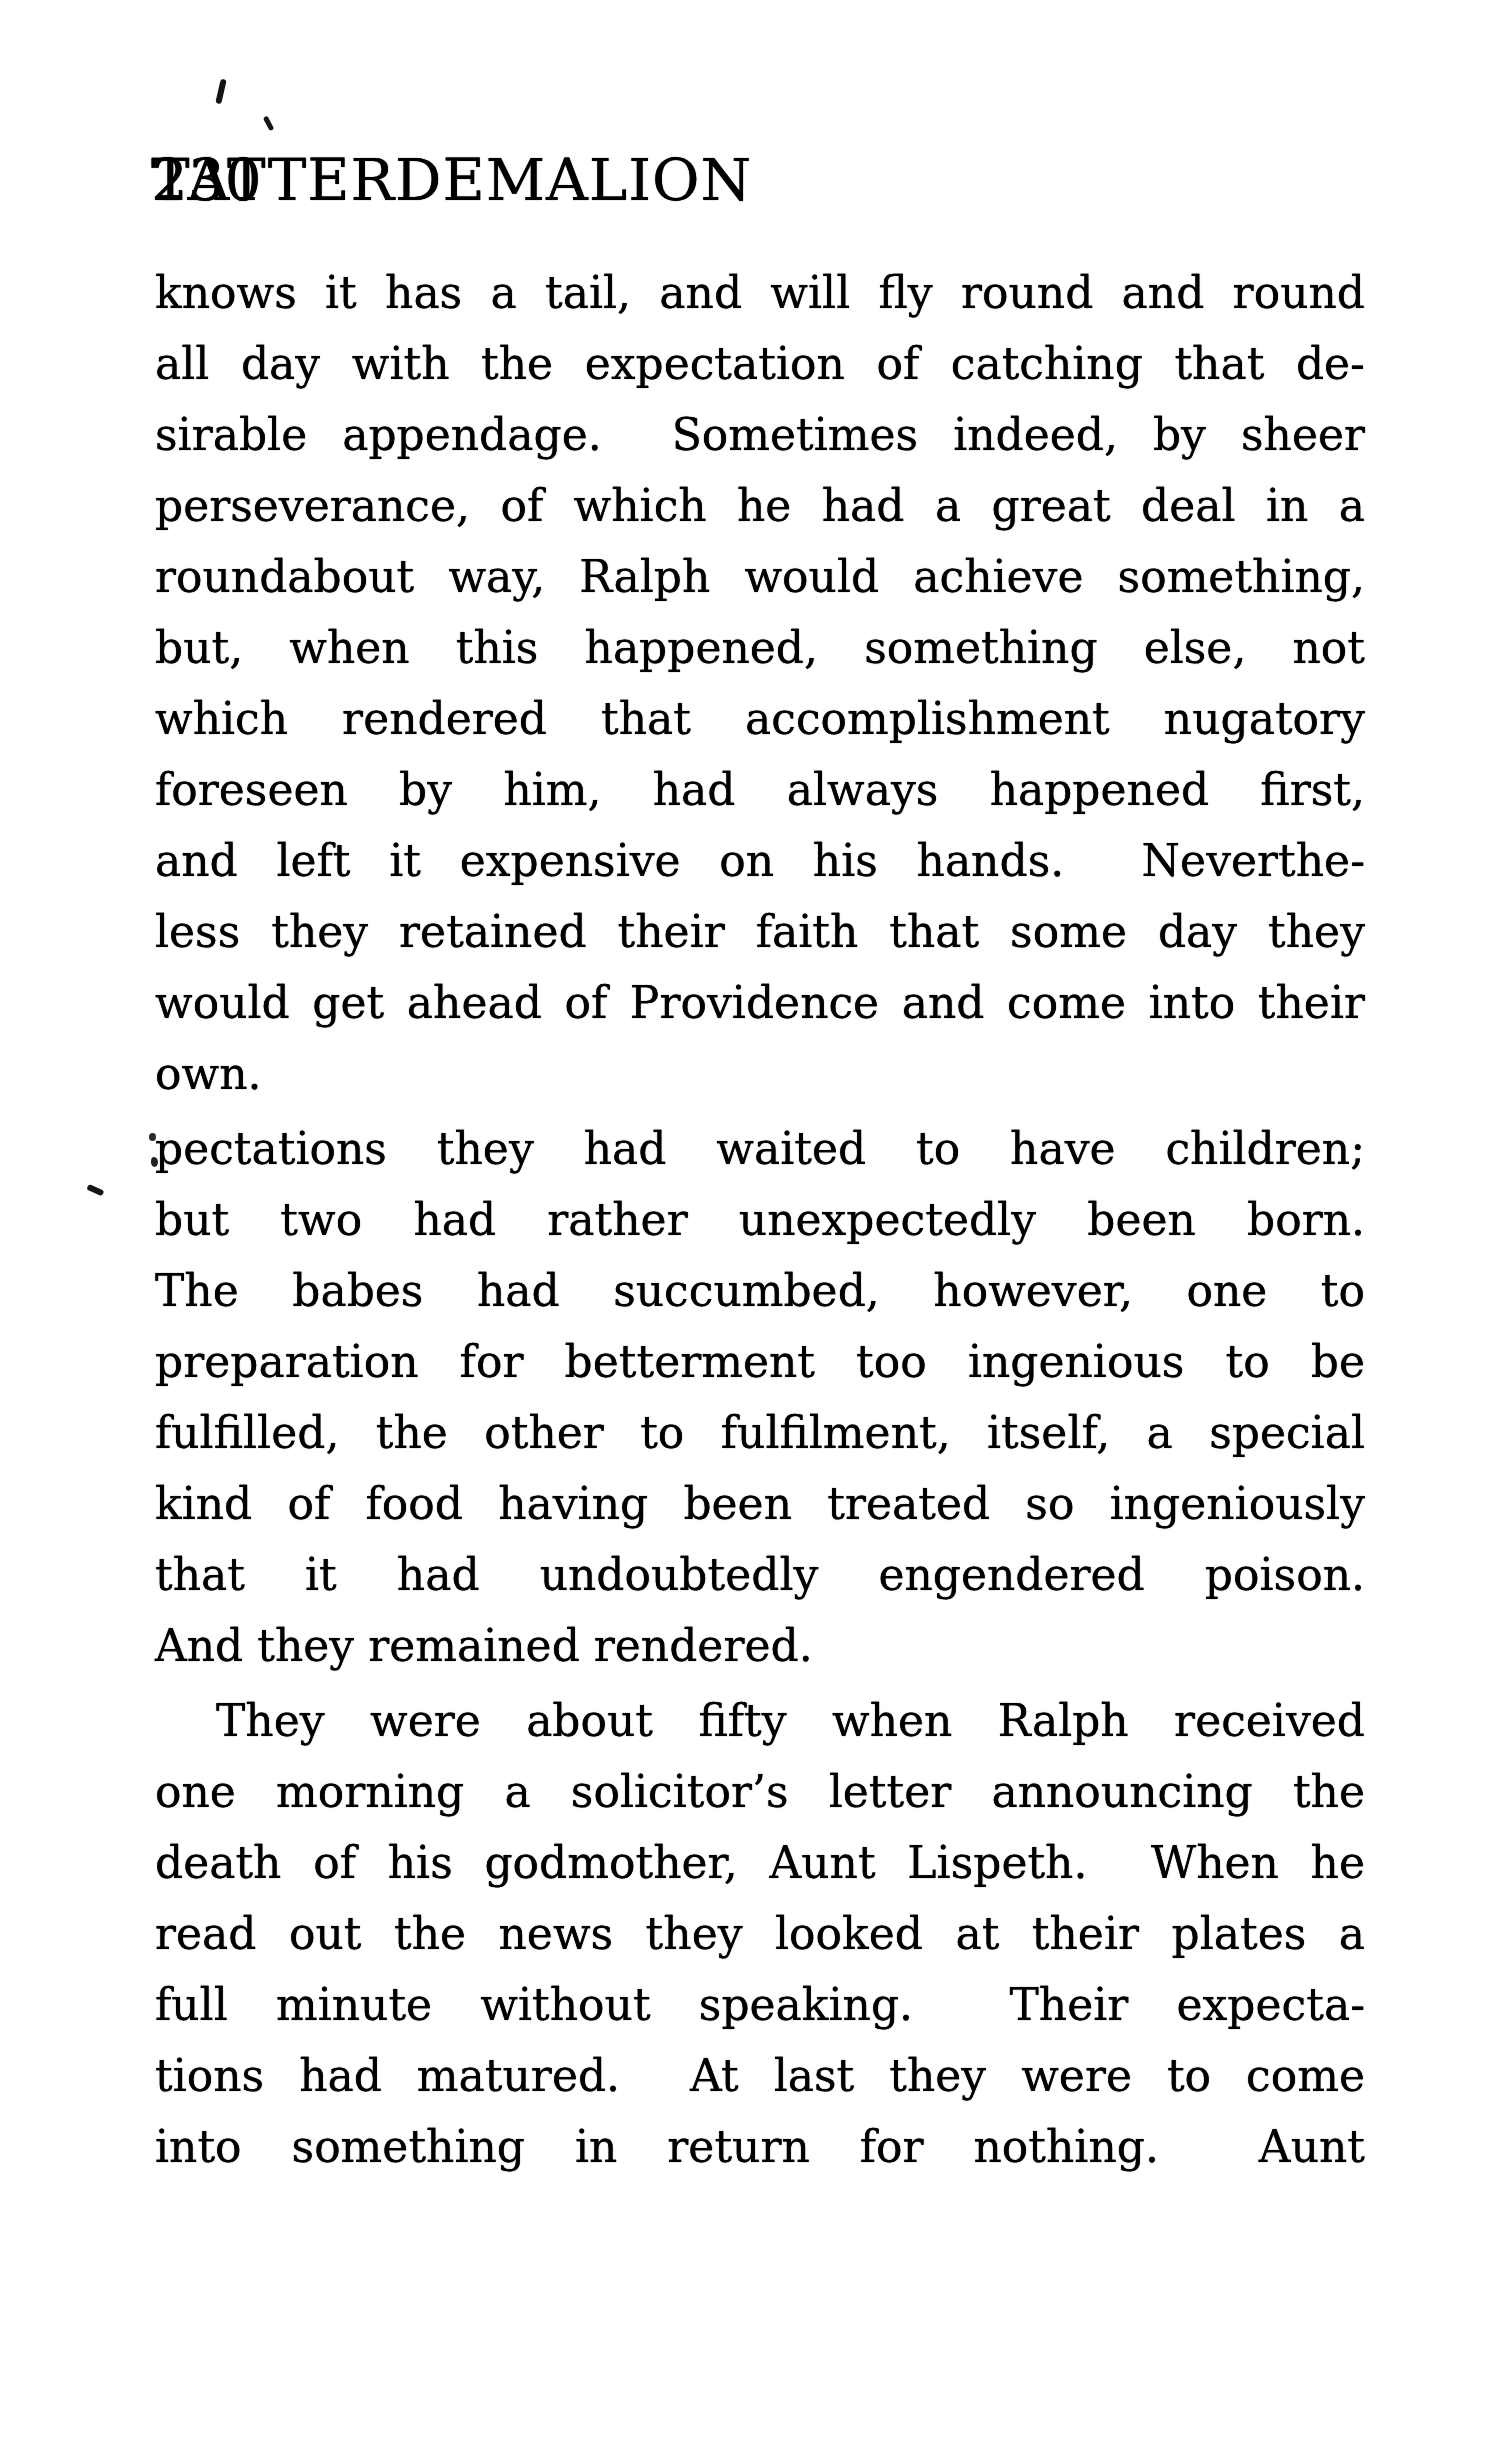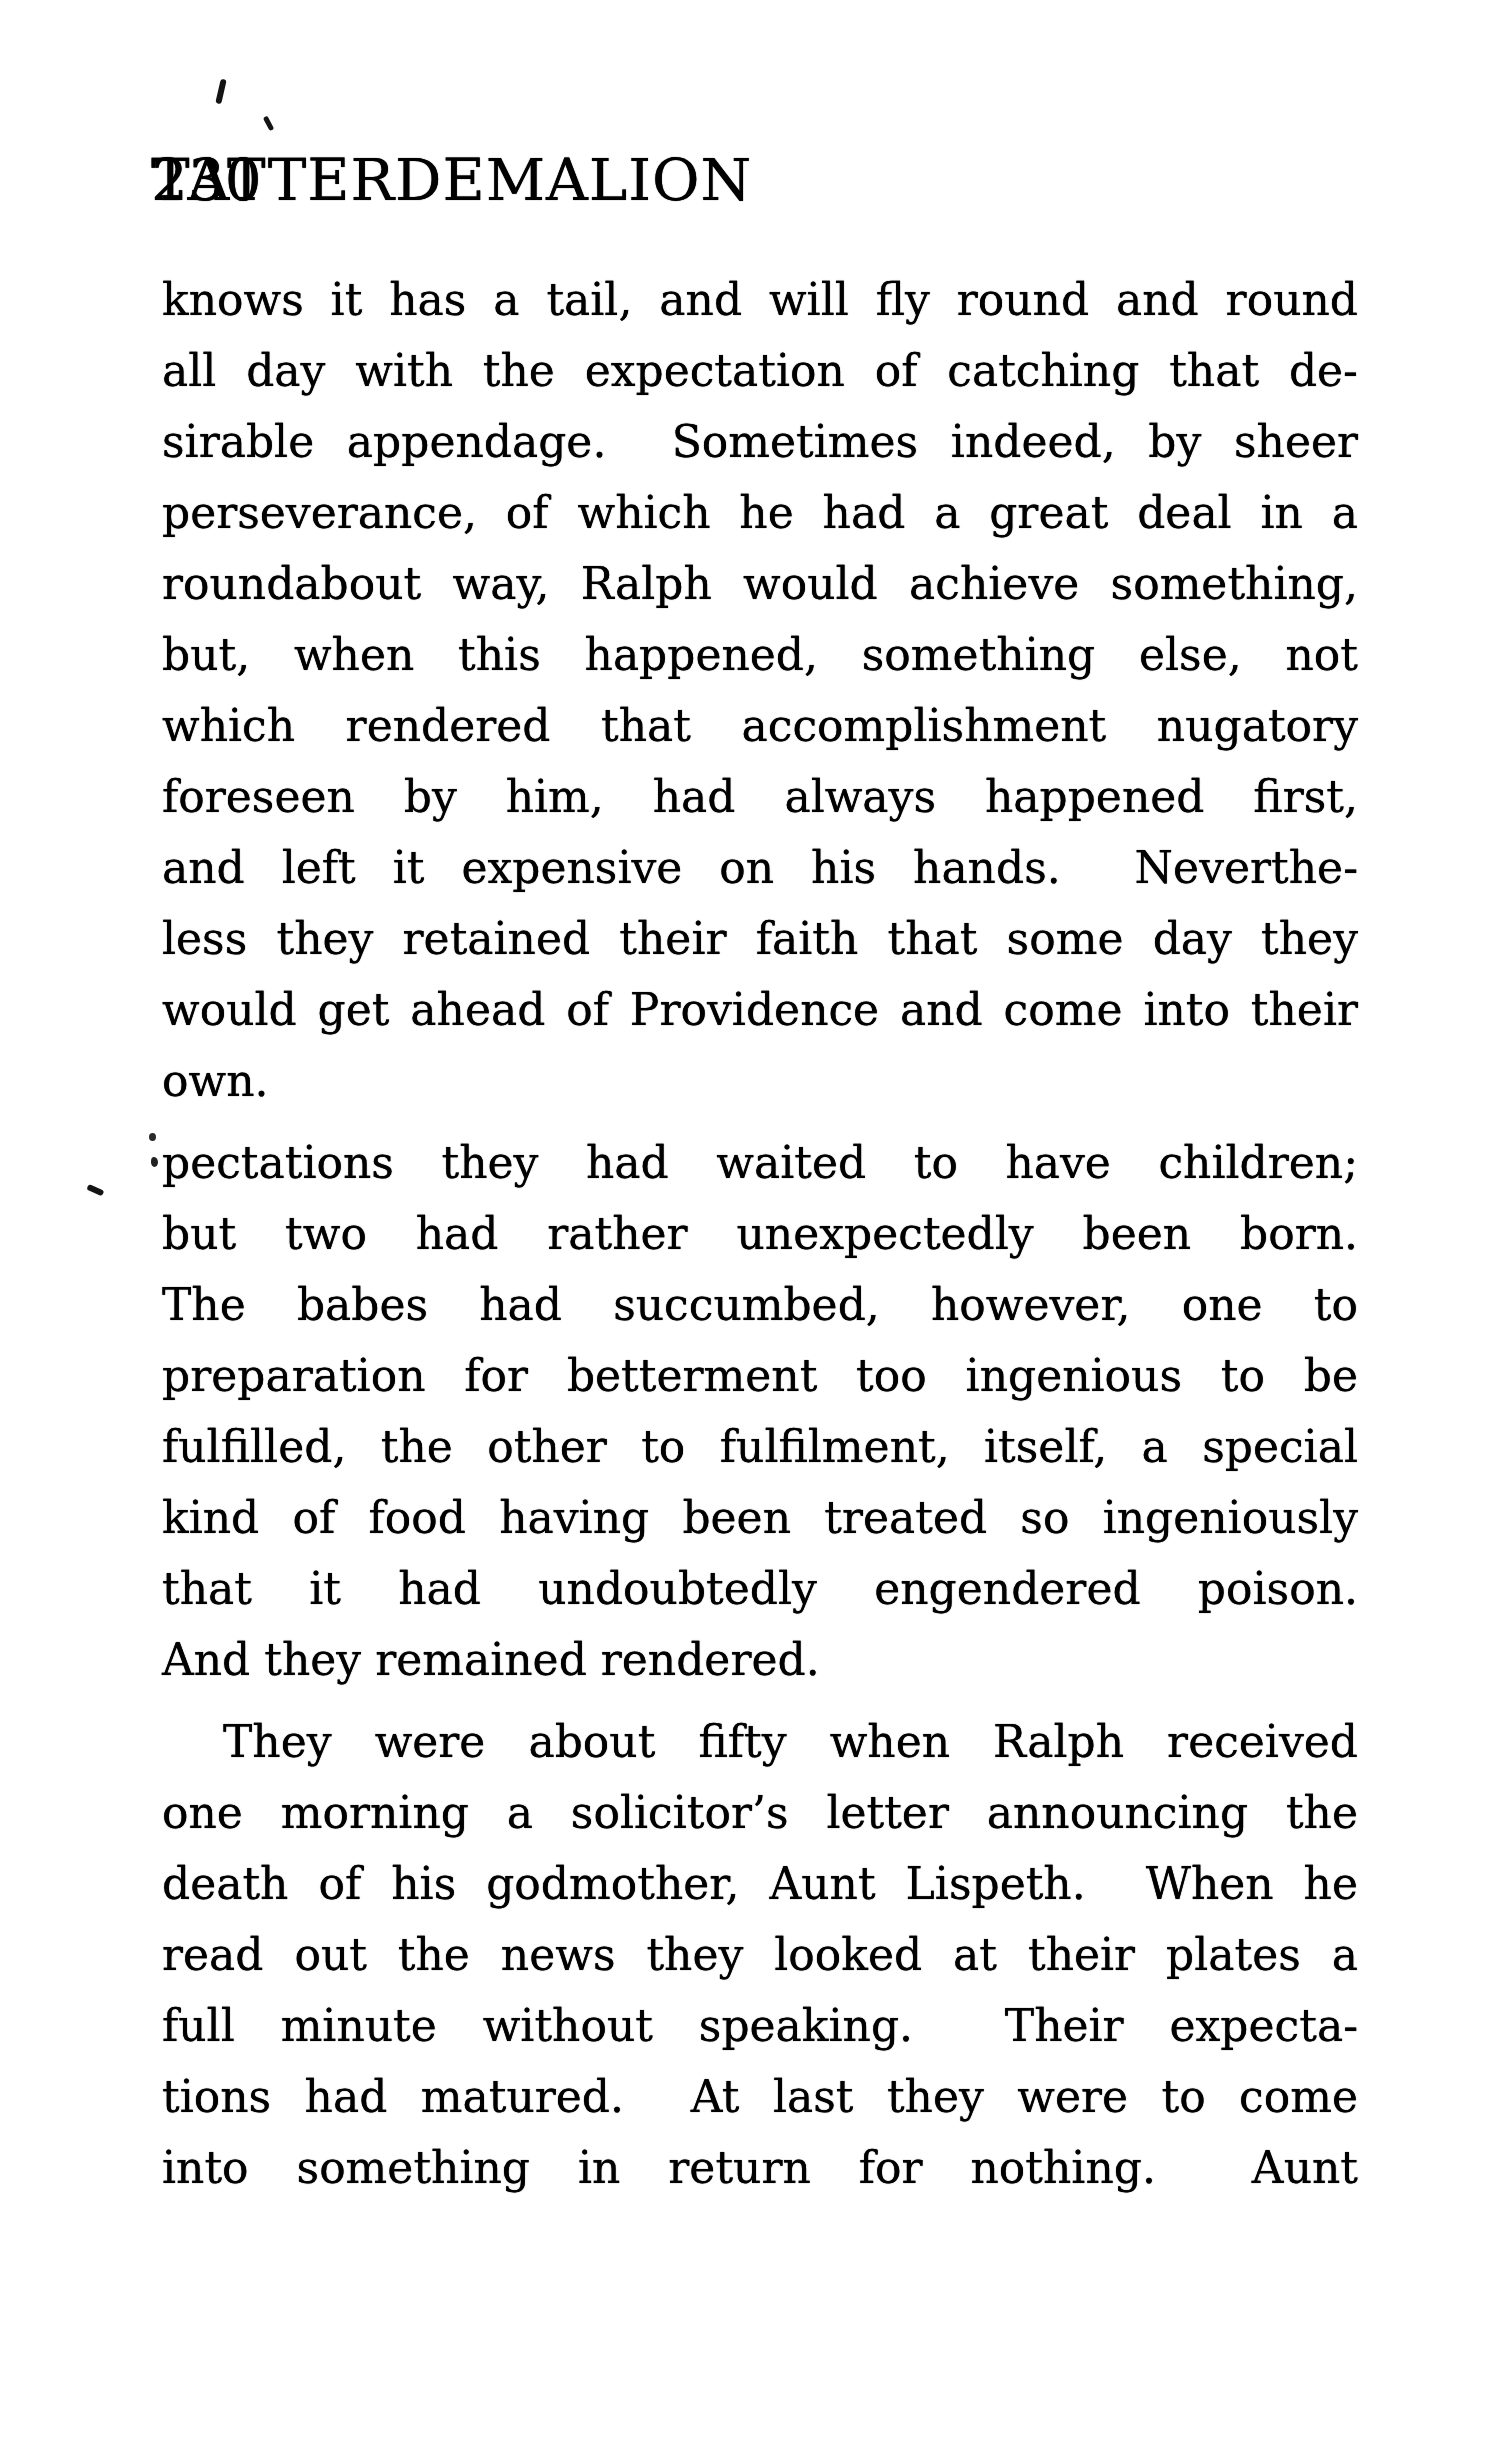--- a/index.html
+++ b/index.html
@@ -41,21 +41,21 @@
   }
   .body-text {
     position: absolute;
     top: 253px;
     left: 151px;
     width: 1218px;
     font-size: 44px;
     line-height: 71px;
     text-shadow: 0 0 0.9px #000;
   }
-  .paragraph { margin: 11px; padding: 0; }
+  .paragraph { margin: 4px; padding: 0; }
   .line {
     text-align: justify;
     text-align-last: justify;
     white-space: pre-wrap;
   }
   .line.last { text-align-last: left; }
   .line.indent { text-indent: 61px; }
   
   .speck { position: absolute; background: #141414; }
   .speck-apostrophe {

